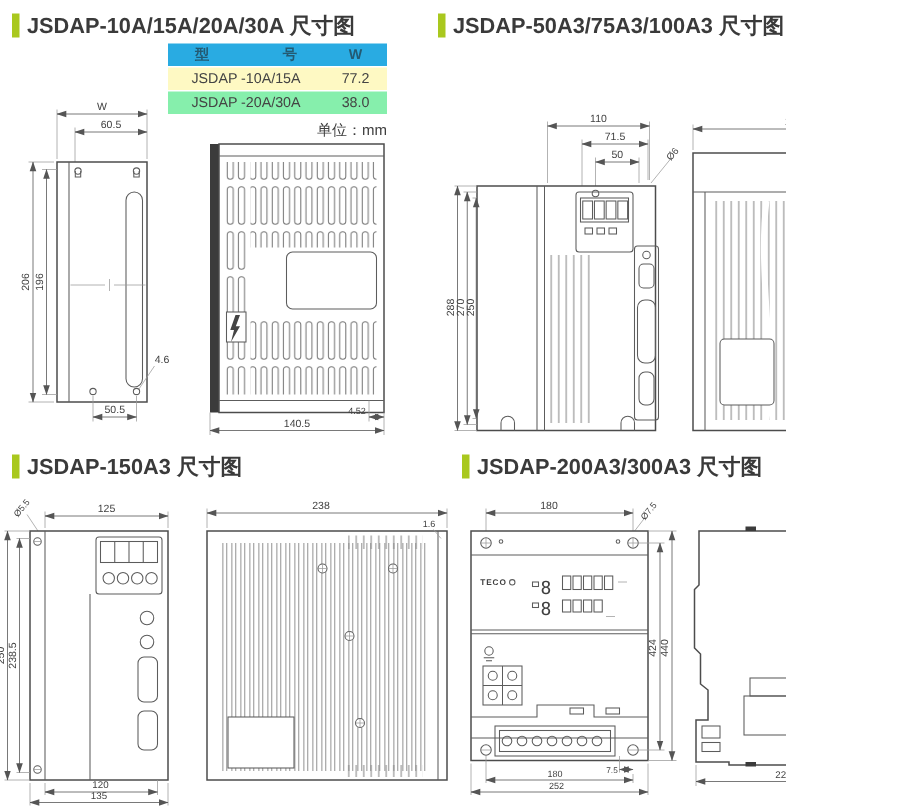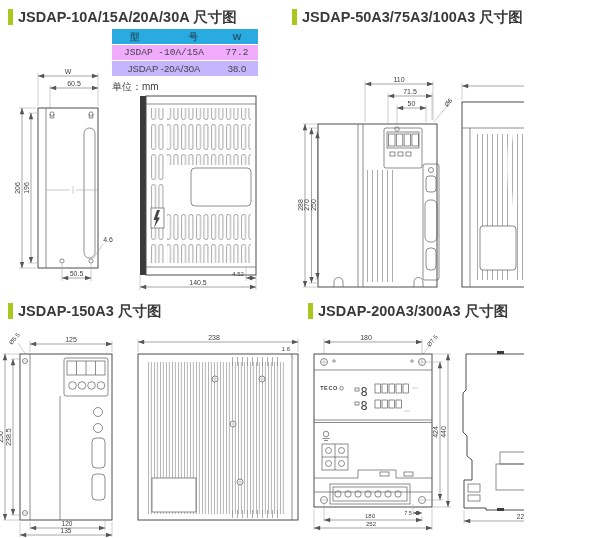--- a/index.html
+++ b/index.html
@@ -9,23 +9,23 @@
   .title .bar{width:5px;height:16px;background:#a9c81e;margin-right:5px;}
   .title .txt{font-size:14.5px;font-weight:bold;color:#3a3a3a;letter-spacing:0;white-space:nowrap;}
   
   #spec-table{position:absolute;left:112px;top:29px;width:146px;font-size:9.5px;color:#444;}
   #spec-table .tr{display:flex;height:15px;line-height:15px;border-top:1.5px solid #fff;}
   #spec-table .th-row{background:#29abe2;color:#235a73;font-weight:bold;border-top:none;}
   #spec-table .c-model{width:104px;display:flex;justify-content:center;}
   #spec-table .th-row .c-model{justify-content:space-between;padding:0 18px;width:68px;}
   #spec-table .c-w{width:42px;text-align:center;}
   #spec-table .th-row .c-w{font-weight:bold;}
-  #spec-table .r1{background:#f0abfc;font-family:Liberation Mono, monospace;}
-  #spec-table .r2{background:#c4b5fd;}
-  #unit-note{position:absolute;left:112px;top:80px;width:146px;text-align:left;
+  #spec-table .r1{background:#fef9c3;}
+  #spec-table .r2{background:#86efac;}
+  #unit-note{position:absolute;left:112px;top:80px;width:146px;text-align:right;
              font-size:10px;color:#3d3d3d;}
   svg{position:absolute;overflow:visible;}
   svg text{font-family:"Liberation Sans",sans-serif;fill:#3f3f3f;text-anchor:middle;}
   .d7{font-size:7px;} .d65{font-size:6.5px;} .d6{font-size:6px;} .d55{font-size:5.5px;}
   .ol{stroke:#4c4c4c;stroke-width:1;fill:#fff;}
   .in{stroke:#5c5c5c;stroke-width:.7;fill:none;}
   .inf{stroke:#5c5c5c;stroke-width:.7;fill:#fff;}
   .dim{stroke:#6a6a6a;stroke-width:.6;fill:none;}
   .ext{stroke:#9a9a9a;stroke-width:.5;fill:none;}
   .dk{fill:#3b3b3b;stroke:none;}

